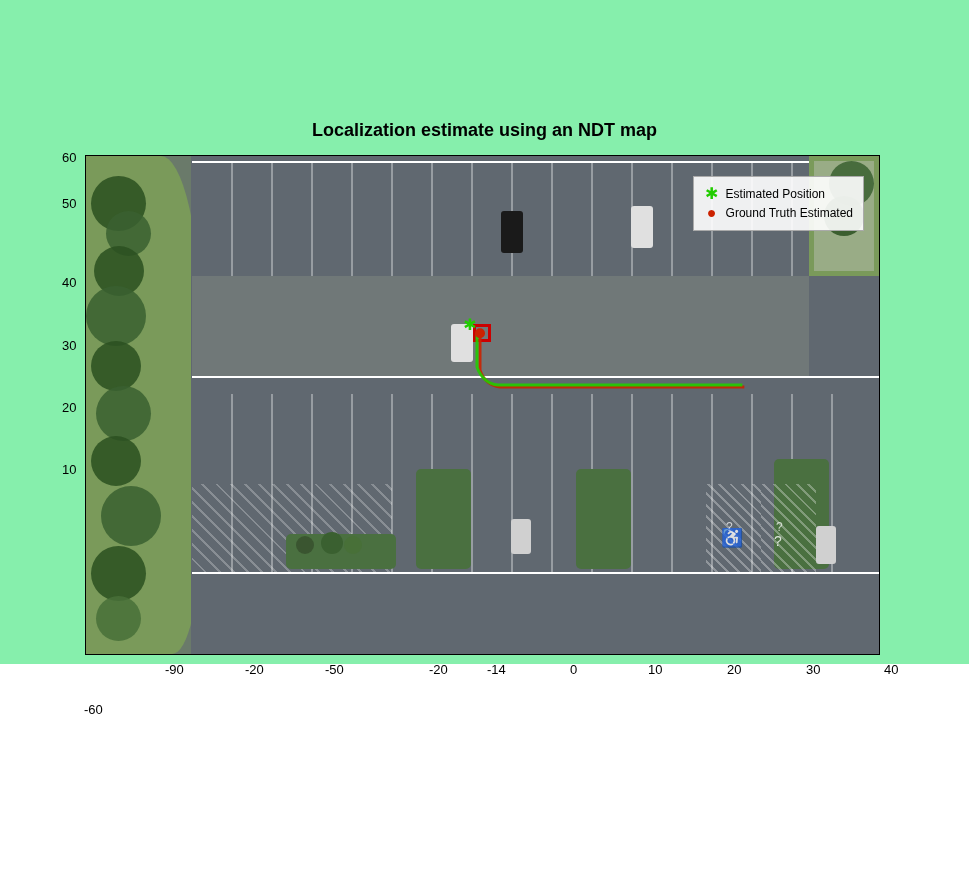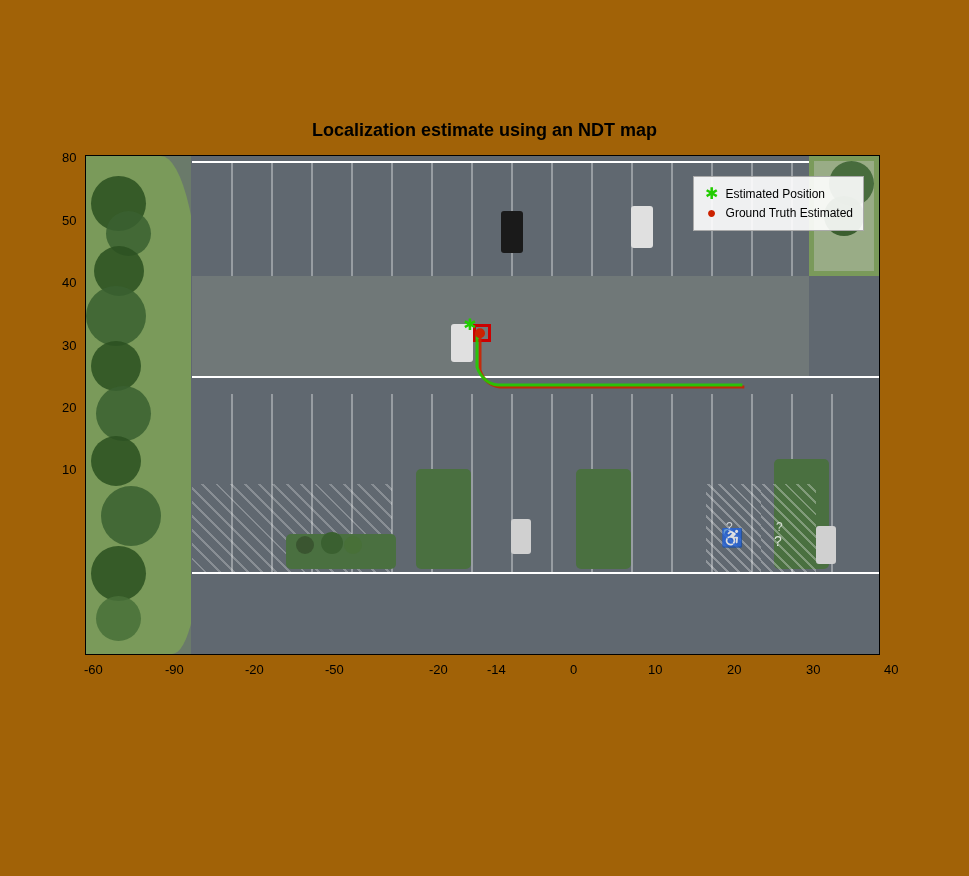--- a/index.html
+++ b/index.html
@@ -6,22 +6,22 @@
     body {
       width: 969px;
       height: 876px;
       background: #ffffff;
       font-family: Arial, sans-serif;
       overflow: hidden;
     }
     .chart-container {
       position: relative;
       width: 969px;
-      height: 876px;
-      background: #a16207;
+      height: 664px;
+      background: #86efac;
     }
     .chart-title {
       position: absolute;
       top: 120px;
       left: 0;
       right: 0;
       text-align: center;
       font-size: 18px;
       font-weight: bold;
       color: #000000;
@@ -69,28 +69,28 @@
       font-size: 14px;
     }
     
     .axis-label {
       position: absolute;
       font-size: 13px;
       color: #000;
     }
     
     .y-label-60 { top: 150px; left: 62px; }
-    .y-label-50 { top: 213px; left: 62px; }
+    .y-label-50 { top: 196px; left: 62px; }
     .y-label-40 { top: 275px; left: 62px; }
     .y-label-30 { top: 338px; left: 62px; }
     .y-label-20 { top: 400px; left: 62px; }
     .y-label-10 { top: 462px; left: 62px; }
     
     .x-label { top: 662px; }
-    .x-neg60 { left: 84px; }
+    .x-neg60 { left: 84px; margin-top: 40px; }
     .x-neg50 { left: 165px; }
     .x-neg40 { left: 245px; }
     .x-neg30 { left: 325px; }
     .x-neg20 { left: 429px; }
     .x-neg10 { left: 487px; }
     .x-0    { left: 570px; }
     .x-10   { left: 648px; }
     .x-20   { left: 727px; }
     .x-30   { left: 806px; }
     .x-40   { left: 884px; }
@@ -114,21 +114,21 @@
       );
     }
   </style>
 </head>
 <body>
 
 <div class="chart-container">
 
   <div class="chart-title">Localization estimate using an NDT map</div>
 
-  <span class="axis-label y-label-60">80</span>
+  <span class="axis-label y-label-60">60</span>
   <span class="axis-label y-label-50">50</span>
   <span class="axis-label y-label-40">40</span>
   <span class="axis-label y-label-30">30</span>
   <span class="axis-label y-label-20">20</span>
   <span class="axis-label y-label-10">10</span>
 
   <span class="axis-label x-label x-neg60">-60</span>
   <span class="axis-label x-label x-neg50">-90</span>
   <span class="axis-label x-label x-neg40">-20</span>
   <span class="axis-label x-label x-neg30">-50</span>

